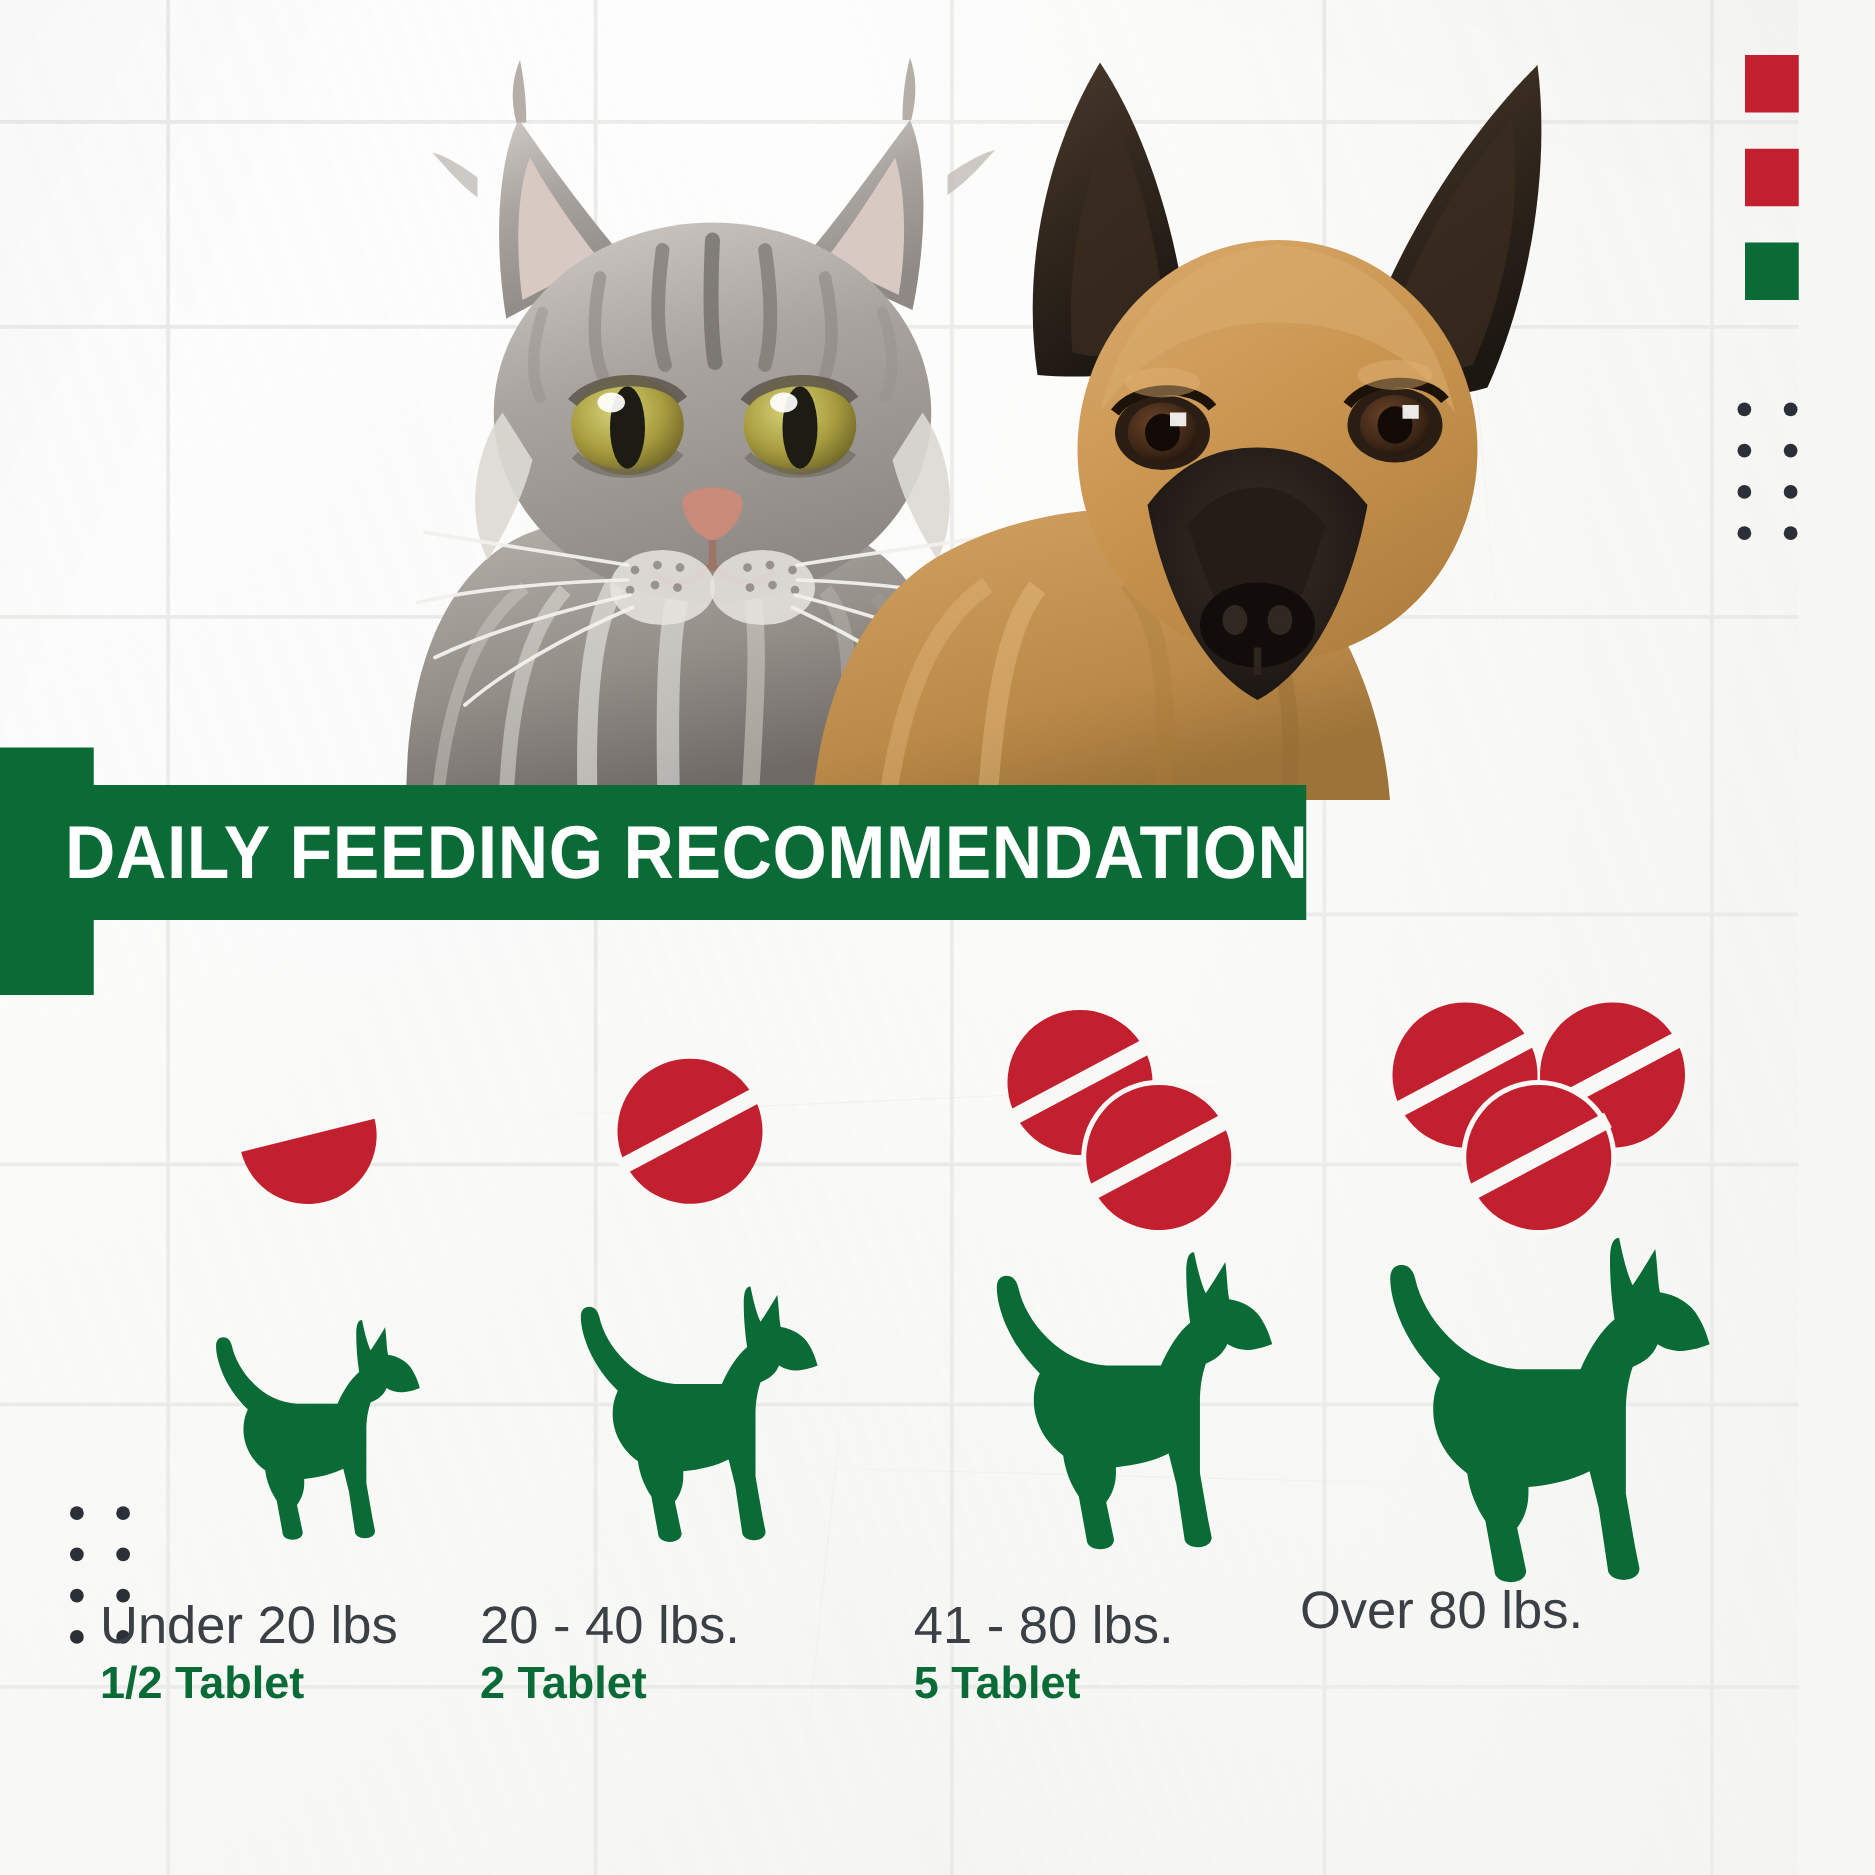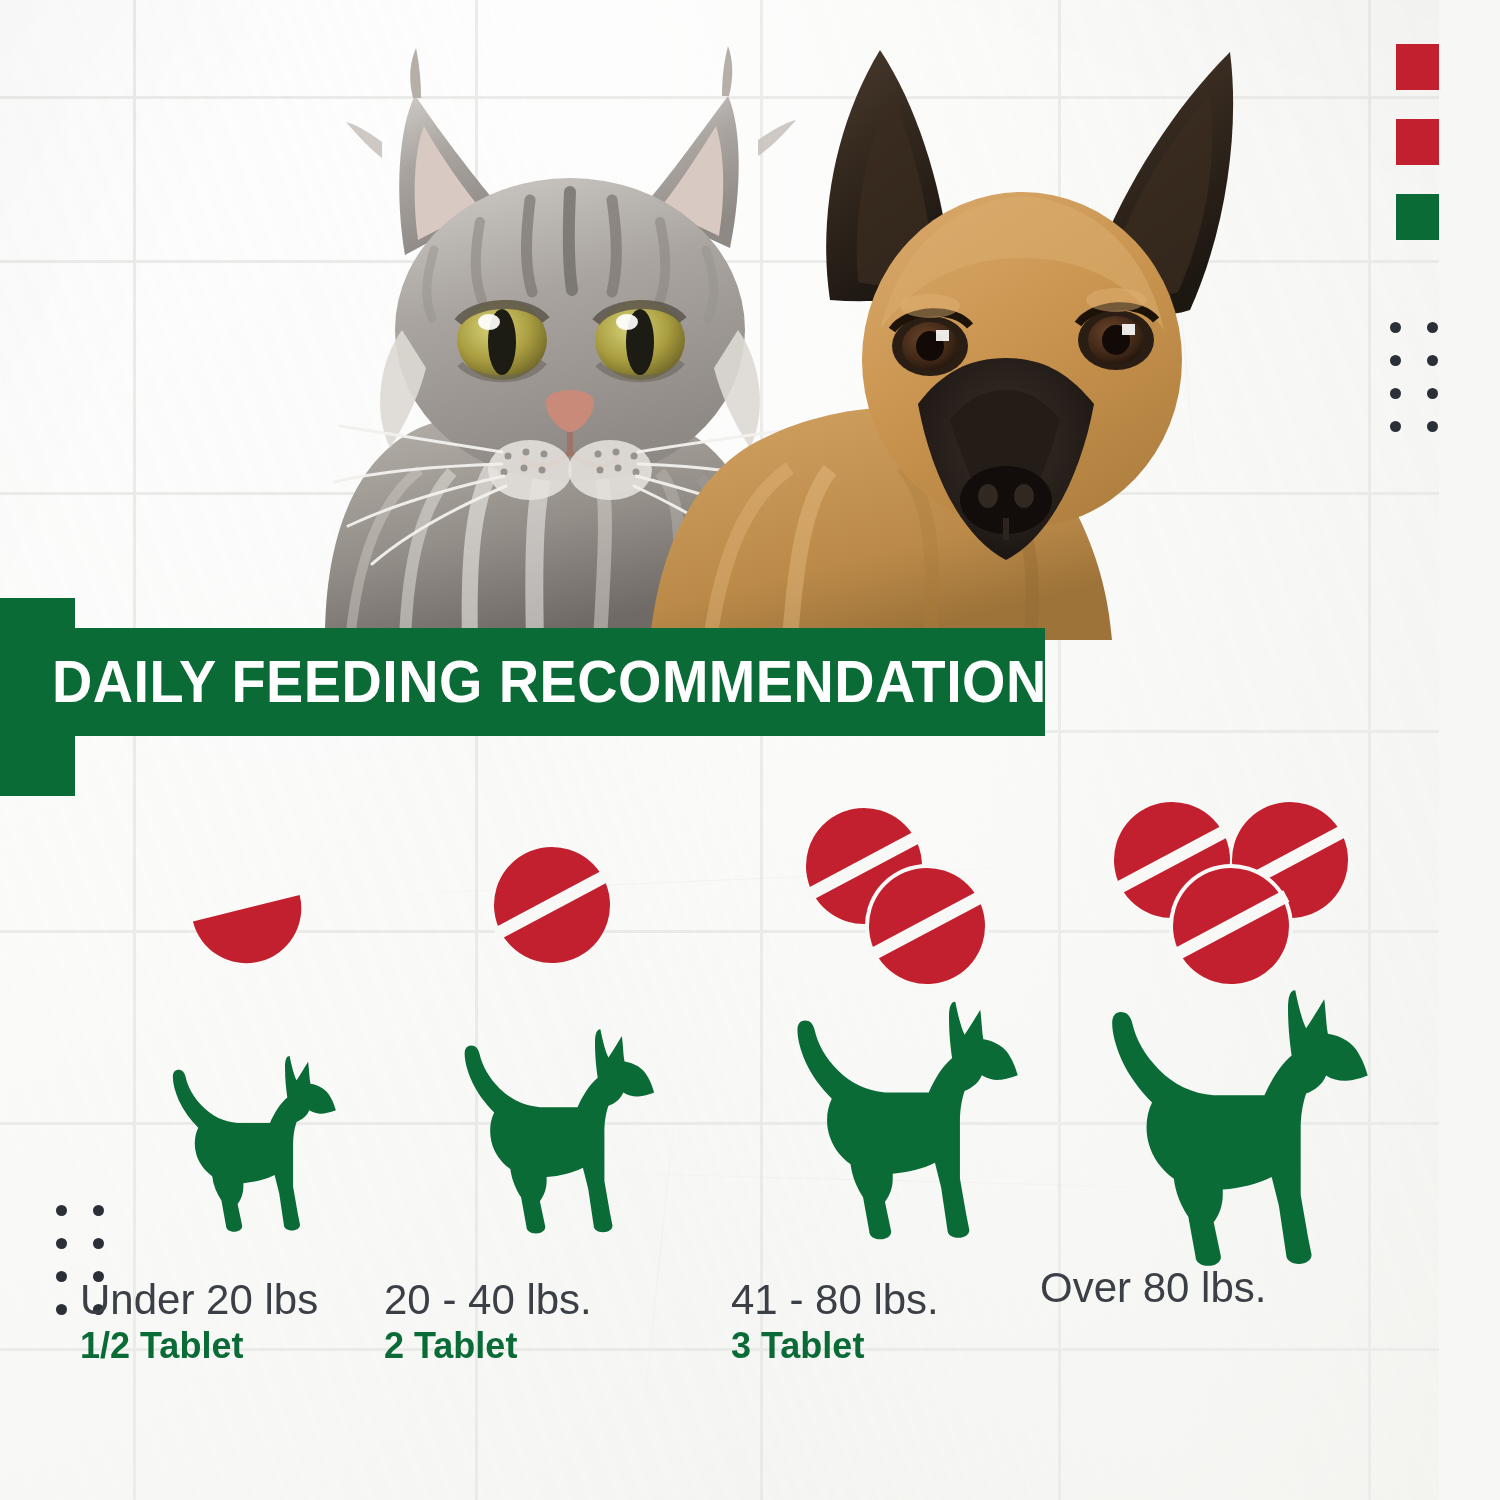--- a/index.html
+++ b/index.html
@@ -395,21 +395,21 @@
             C128 328 122 324 122 318 L114 274 C106 262 100 248 98 232
             C84 222 74 208 70 192 C66 176 68 160 74 148
             C60 134 48 118 40 100 C34 86 30 72 30 60
             C30 52 34 48 40 48 C46 48 50 52 52 60 C56 78 66 96 82 112
             C98 128 118 138 142 140 L198 140 C206 122 216 106 228 96
             C226 82 224 64 224 44 C224 32 226 24 232 24 Z"></path>
         </svg>
       </div>
       <div class="lbl" style="top:488px;">
         <div class="lbl-weight">41 - 80 lbs.</div>
-        <div class="lbl-dose">3 Tablet</div>
+        <div class="lbl-dose">5 Tablet</div>
       </div>
     </div>
 
     <div class="col" style="left:960px;width:380px;">
       <div class="pill-wrap" style="top:8px;">
         <svg width="260" height="195" viewBox="0 0 260 195">
           <g transform="rotate(-28 72 62)">
             <circle cx="72" cy="62" r="58" fill="#c2202f"></circle>
             <rect x="9" y="55" width="126" height="13" fill="#f8f8f6"></rect>
           </g>

